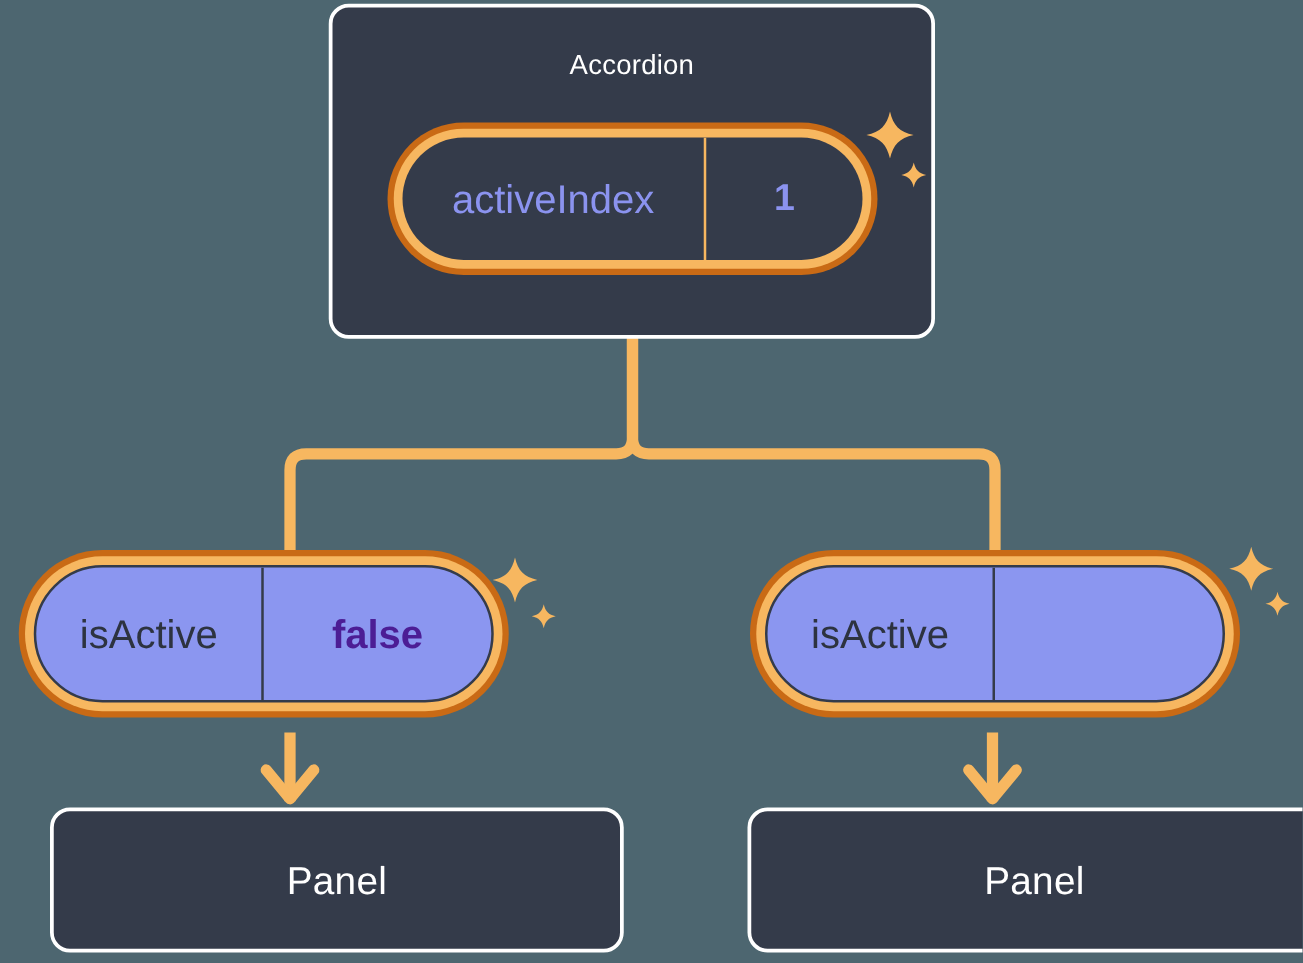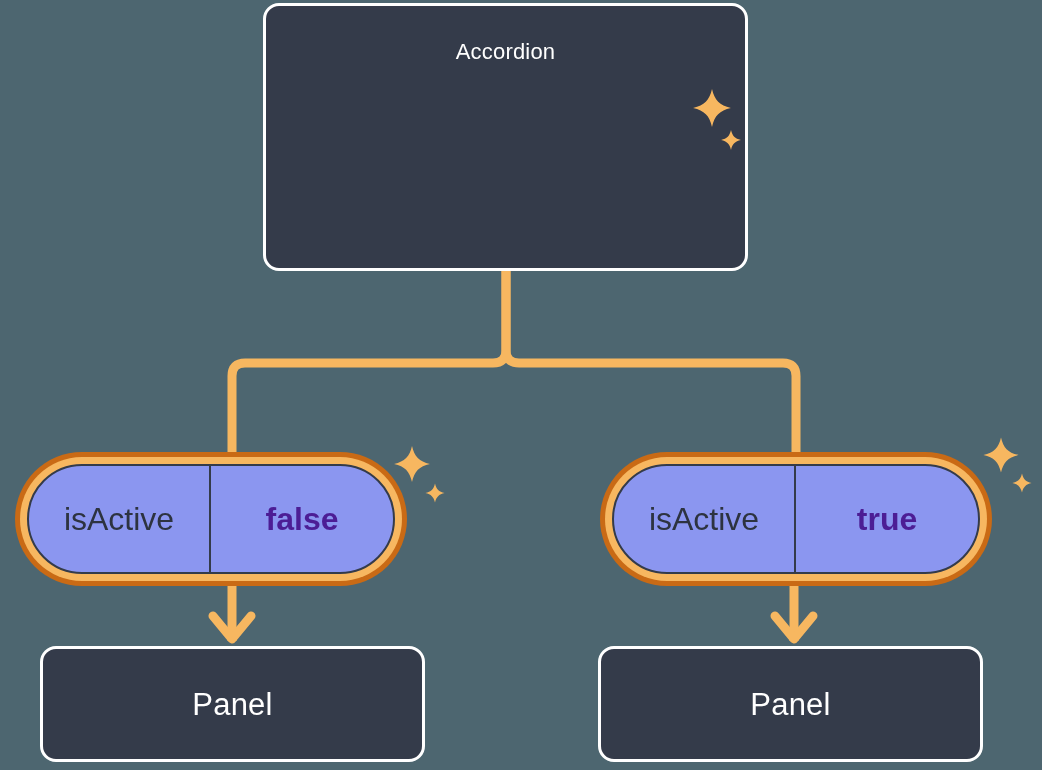--- a/index.html
+++ b/index.html
@@ -58,21 +58,21 @@
     left: 263px;
     top: 3px;
     width: 485px;
     height: 268px;
   }
   #accordion-card .card-title {
     margin-top: 33px;
   }
 
   .panel-card {
-    width: 385px;
+    width: 459px;
     height: 116px;
     top: 646px;
   }
   #panel-left  { left: 40px; }
   #panel-right { left: 598px; }
   .panel-card .card-title {
     margin-top: 38px;
     font-size: 31px;
   }
 
@@ -128,21 +128,21 @@
     border-right: 2px solid #f7b760;
   }
   #accordion-state .pill-val {
     flex: 1 1 auto;
     color: #8b93ef;
     font-size: 30px;
   }
 
   
   .pill-lav {
-    top: 452px;
+    top: 440px;
     width: 392px;
     height: 134px;
   }
   .pill-lav .pill-inner {
     background: #8b96f0;
     border: 2px solid #343b4a;
   }
   .pill-lav .pill-key {
     flex: 0 0 50%;
     color: #2d3340;
@@ -171,35 +171,42 @@
     <path d="M 213 616 L 232 639 L 251 616" fill="none" stroke="#f7b760" stroke-width="9" stroke-linecap="round" stroke-linejoin="round"></path>
 
     <path d="M 794 586 L 794 641" fill="none" stroke="#f7b760" stroke-width="9"></path>
     <path d="M 775 616 L 794 639 L 813 616" fill="none" stroke="#f7b760" stroke-width="9" stroke-linecap="round" stroke-linejoin="round"></path>
   </svg>
 
   <div class="card" id="accordion-card">
     <div class="card-title">Accordion</div>
   </div>
 
+  <div class="pill-outer" id="accordion-state">
+    <div class="pill-mid">
+      <div class="pill-inner">
+        <div class="pill-key">activeIndex</div>
+        <div class="pill-val">1</div>
+      </div>
+    </div>
+  </div>
 
   <div class="pill-outer pill-lav" id="left-state">
     <div class="pill-mid">
       <div class="pill-inner">
         <div class="pill-key">isActive</div>
         <div class="pill-val">false</div>
       </div>
     </div>
   </div>
 
   <div class="pill-outer pill-lav" id="right-state">
     <div class="pill-mid">
       <div class="pill-inner">
         <div class="pill-key">isActive</div>
-        <div class="pill-val">true</div>
       </div>
     </div>
   </div>
 
   <div class="card panel-card" id="panel-left">
     <div class="card-title">Panel</div>
   </div>
 
   <div class="card panel-card" id="panel-right">
     <div class="card-title">Panel</div>

